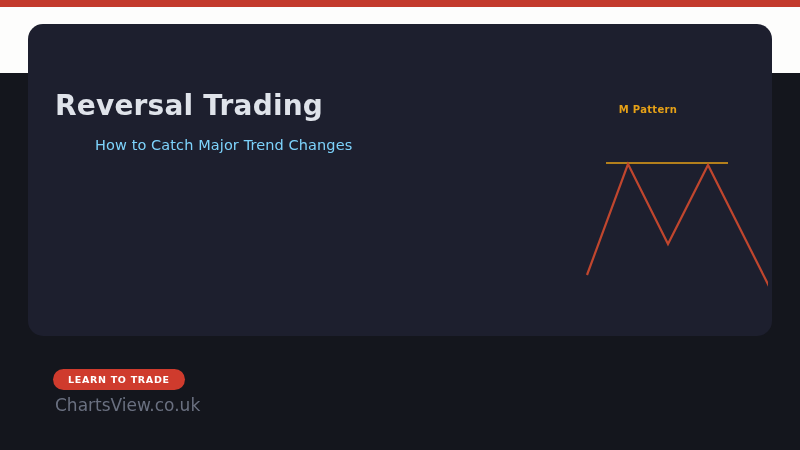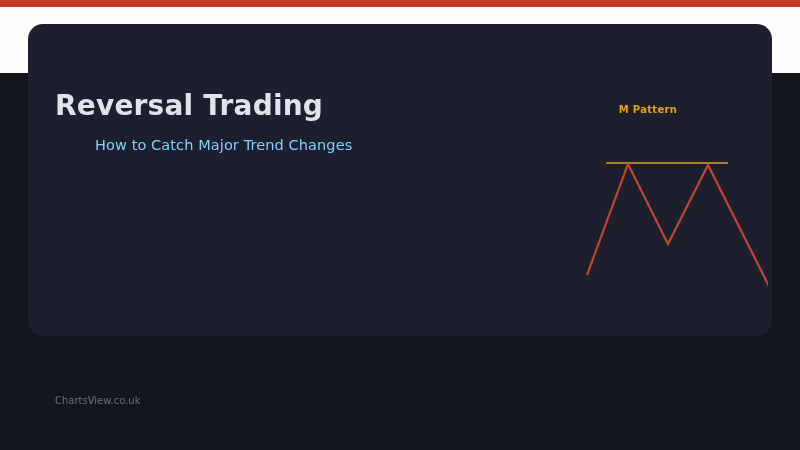--- a/index.html
+++ b/index.html
@@ -91,21 +91,21 @@
     font-weight: bold;
     letter-spacing: 0.7px;
     line-height: 21px;
     cursor: pointer;
     white-space: nowrap;
   }
   .site-credit {
     position: absolute;
     left: 27px;
     top: 371px;
-    font-size: 10px;
+    font-size: 17px;
     color: #6a7080;
     white-space: nowrap;
   }
   
   .chart-area {
     position: absolute;
     left: 500px;
     top: 80px;
     width: 240px;
     height: 250px;
@@ -146,18 +146,19 @@
 
       <div class="pattern-label">M Pattern</div>
 
       <svg class="chart-svg" width="240" height="250" viewBox="0 0 240 250">
         <line id="resistance-line" x1="78" y1="59" x2="200" y2="59" stroke="#e6a117" stroke-width="1.6"></line>
         <polyline id="price-path" fill="none" stroke="#c0462e" stroke-width="2.2" stroke-linejoin="miter" stroke-linecap="butt" points="59,171 100,60 140,140 180,61 260,220"></polyline>
       </svg>
 
     </div>
 
+    <button class="cta-button">LEARN TO TRADE</button>
 
     <div class="site-credit">ChartsView.co.uk</div>
 
   </div>
 
 </div>
 
 </body></html>

